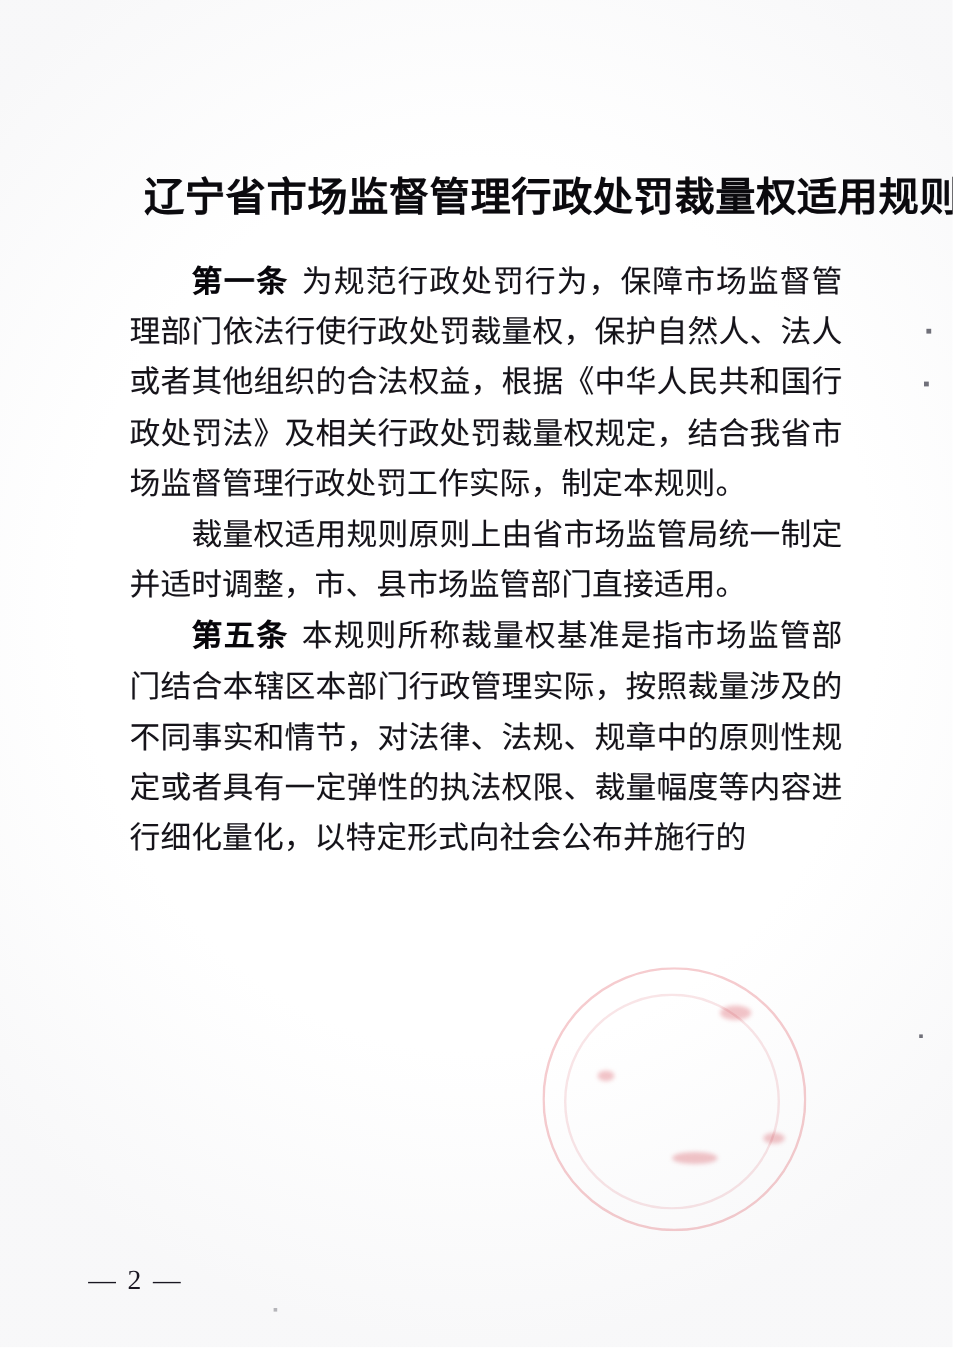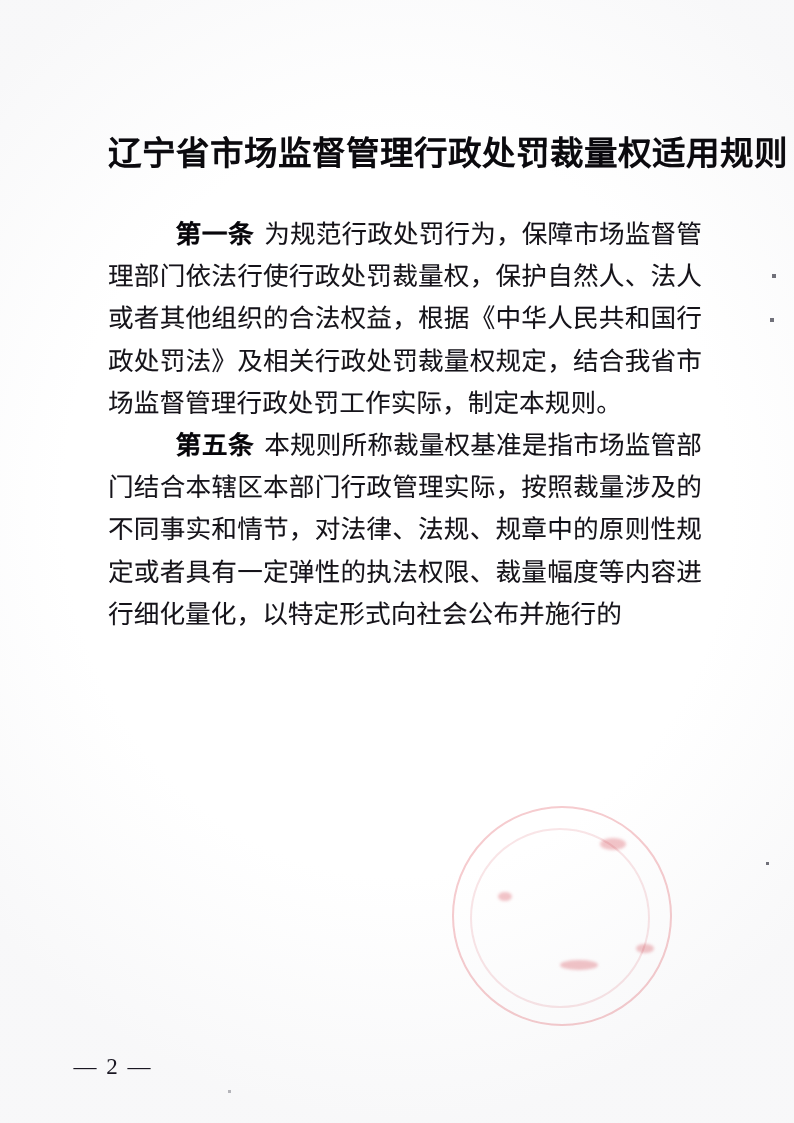--- a/index.html
+++ b/index.html
@@ -31,21 +31,21 @@
 
   
   .content {
     position: absolute;
     left: 108px;
     top: 0;
     width: 594px;
   }
 
   .doc-title {
-    margin: 0;
+    margin: 12px;
     padding: 0;
     position: absolute;
     left: 0;
     top: 132px;
     width: 594px;
     font-size: 33.5px;
     line-height: 44px;
     font-weight: bold;
     letter-spacing: 0.5px;
     text-align: center;
@@ -71,21 +71,20 @@
     letter-spacing: 0.1px;
     color: #151319;
     text-shadow: 0.3px 0 0 rgba(25,22,38,0.22);
   }
 
   .para .art-no {
     font-weight: bold;
     letter-spacing: 0.6px;
     color: #07060a;
     text-shadow: 0.45px 0 0 rgba(15,12,25,0.42);
-    margin-left: 16px;
   }
 
   .para .art-gap {
     display: inline-block;
     width: 10px;
   }
 
   
   .page-number {
     position: absolute;
@@ -153,20 +152,23 @@
 
     <div class="body-block">
 
       <p class="para">
         <span class="art-no">第一条</span><span class="art-gap"></span><span>为规范行政处罚行为，保障市场监督管理部门依法行使行政处罚裁量权，保护自然人、法人或者其他组织的合法权益，根据《中华人民共和国行政处罚法》及相关行政处罚裁量权规定，结合我省市场监督管理行政处罚工作实际，制定本规则。</span>
       </p>
 
 
 
 
+      <p class="para">
+        <span>裁量权适用规则原则上由省市场监管局统一制定并适时调整，市、县市场监管部门直接适用。</span>
+      </p>
 
       <p class="para">
         <span class="art-no">第五条</span><span class="art-gap"></span><span>本规则所称裁量权基准是指市场监管部门结合本辖区本部门行政管理实际，按照裁量涉及的不同事实和情节，对法律、法规、规章中的原则性规定或者具有一定弹性的执法权限、裁量幅度等内容进行细化量化，以特定形式向社会公布并施行的</span>
       </p>
 
     </div>
   </div>
 
   <div class="seal-arc"></div>
   <div class="seal-arc inner"></div>

